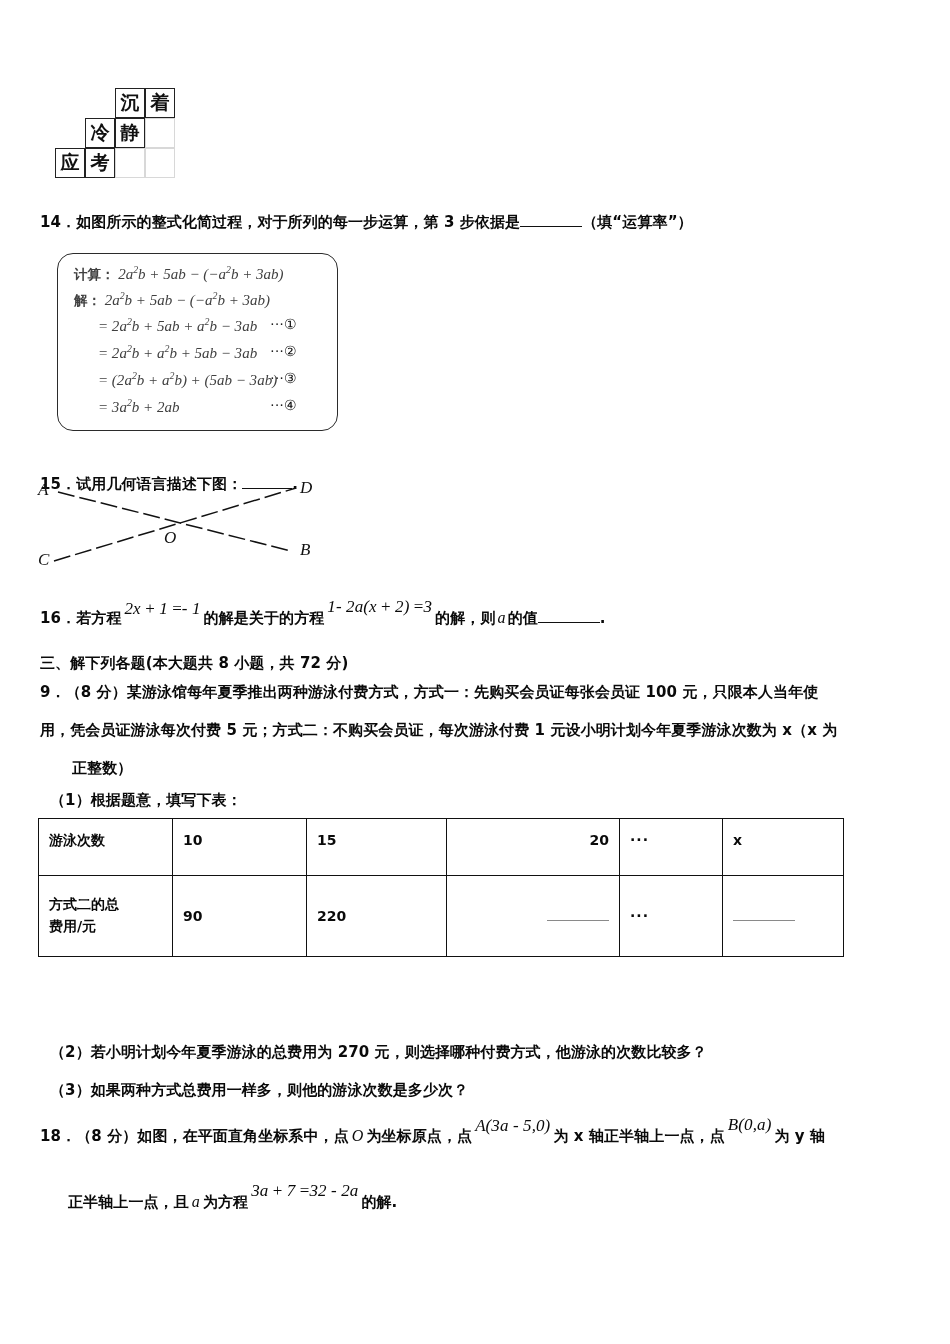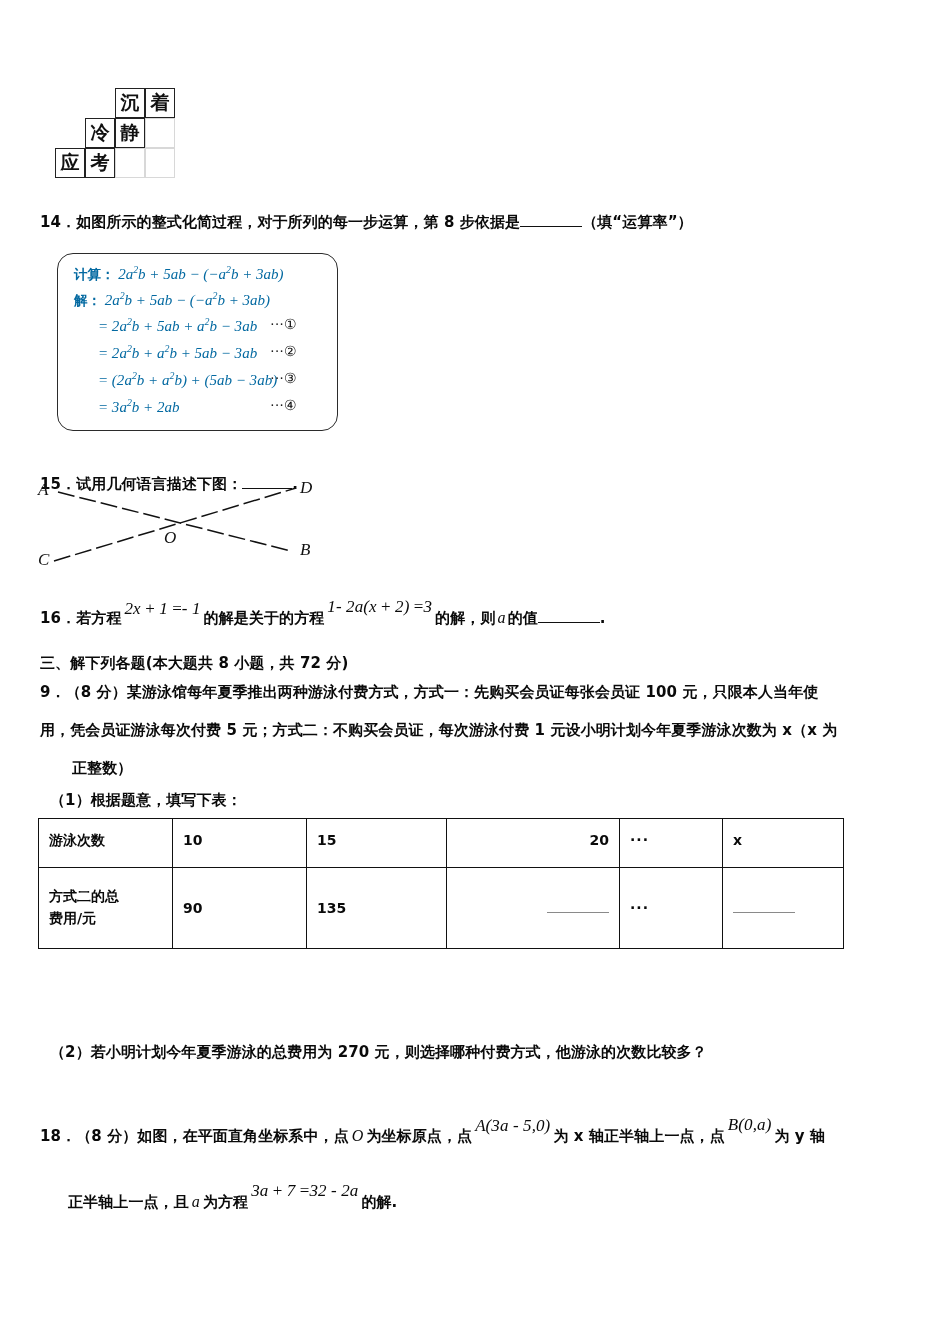--- a/index.html
+++ b/index.html
@@ -86,21 +86,21 @@
     border: 1.6px solid #2b2b2b;
     border-radius: 16px;
     box-sizing: border-box;
     background: #fff;
   }
   .mathbox .row {
     position: absolute;
     font-family: "Liberation Serif", "DejaVu Serif", serif;
     font-size: 14.5px;
     white-space: nowrap;
-    color: #0369a1;
+    color: #404040;
   }
   .mathbox .lbl {
     font-family: "DejaVu Sans", sans-serif;
     font-style: normal;
     font-weight: 600;
     font-size: 13.5px;
   }
   .mathbox .eq {
     font-style: italic;
     font-size: 15px;
@@ -151,21 +151,21 @@
     vertical-align: middle;
     line-height: 1.9;
     background: #fff;
   }
   .fee-table td.hdr-col { width: 113px; }
   .fee-table td.c2 { width: 113px; }
   .fee-table td.c3 { width: 119px; }
   .fee-table td.c4 { width: 152px; text-align: right; }
   .fee-table td.c5 { width: 82px; }
   .fee-table td.c6 { width: 100px; }
-  .fee-table tr.r1 td { height: 38px; padding-top: 2px; padding-bottom: 8px; }
+  .fee-table tr.r1 td { height: 38px; padding-top: 2px; padding-bottom: 16px; }
   .fee-table tr.r2 td, .fee-table tr.r3 td { height: 68px; }
   .fee-table .cellblank {
     display: inline-block;
     width: 62px;
     border-bottom: 1.5px solid #8a8a8a;
     height: 0.85em;
   }
   .fee-table .dots { letter-spacing: 1px; }
   .fee-table .two-line { line-height: 1.55; }
 </style>
@@ -183,21 +183,21 @@
     <div class="cell" style="left:68px; top:30px;">静</div>
     <div class="cell ghost" style="left:98px; top:30px;"></div>
 
     <div class="cell" style="left:8px; top:60px;">应</div>
     <div class="cell" style="left:38px; top:60px;">考</div>
     <div class="cell ghost" style="left:68px; top:60px;"></div>
     <div class="cell ghost" style="left:98px; top:60px;"></div>
   </div>
 
   <div class="q-line" style="left:40px; top:212px;">
-    <span>14．</span><span>如图所示的整式化简过程，对于所列的每一步运算，第 8 步依据是</span><span class="blank-ul" style="width:62px;"></span><span>（填“运算率”）</span>
+    <span>14．</span><span>如图所示的整式化简过程，对于所列的每一步运算，第 3 步依据是</span><span class="blank-ul" style="width:62px;"></span><span>（填“运算率”）</span>
   </div>
 
   <div class="mathbox">
     <div class="row" style="left:16px; top:10px;">
       <span class="lbl">计算：</span>
       <span class="eq">2<i>a</i><sup>2</sup><i>b</i> + 5<i>ab</i> − (−<i>a</i><sup>2</sup><i>b</i> + 3<i>ab</i>)</span>
     </div>
     <div class="row" style="left:16px; top:36px;">
       <span class="lbl">解：</span>
       <span class="eq">2<i>a</i><sup>2</sup><i>b</i> + 5<i>ab</i> − (−<i>a</i><sup>2</sup><i>b</i> + 3<i>ab</i>)</span>
@@ -265,29 +265,30 @@
         <td class="c6">x</td>
       </tr>
 
 
       <tr class="r3">
         <td class="hdr-col two-line">
           <span>方式二的总</span><br>
           <span>费用/元</span>
         </td>
         <td class="c2">90</td>
-        <td class="c3">135</td>
+        <td class="c3">220</td>
         <td class="c4"><span class="cellblank"></span></td>
         <td class="c5 dots">···</td>
         <td class="c6"><span class="cellblank"></span></td>
       </tr>
     </tbody>
   </table>
 
   <div class="q-line" style="left:50px; top:1043px;">（2）若小明计划今年夏季游泳的总费用为 270 元，则选择哪种付费方式，他游泳的次数比较多？</div>
+  <div class="q-line" style="left:50px; top:1081px;">（3）如果两种方式总费用一样多，则他的游泳次数是多少次？</div>
 
   <div class="q-line" style="left:40px; top:1126px;">
     <span>18．</span><span>（8 分）</span><span>如图，在平面直角坐标系中，点</span><span class="mathfrag" style="padding:0 3px;">O</span><span>为坐标原点，点</span><span class="mathfrag" style="position:relative; top:-10px; font-size:17px; padding:0 3px;"><i>A</i>(3<i>a</i> <span class="up">-</span> 5,0)</span><span>为 x 轴正半轴上一点，点</span><span class="mathfrag" style="position:relative; top:-11px; font-size:17px; padding:0 3px;"><i>B</i>(0,<i>a</i>)</span><span>为 y 轴</span>
   </div>
 
   <div class="q-line" style="left:56px; top:1192px;margin-left:12px;">
     <span>正半轴上一点，且</span><span class="mathfrag" style="padding:0 3px;">a</span><span>为方程</span><span class="mathfrag" style="position:relative; top:-11px; font-size:17px; padding:0 3px;">3<i>a</i> <span class="up">+</span> 7 <span class="up">=</span>32 <span class="up">-</span> 2<i>a</i></span><span>的解.</span>
   </div>
 
 </div>

